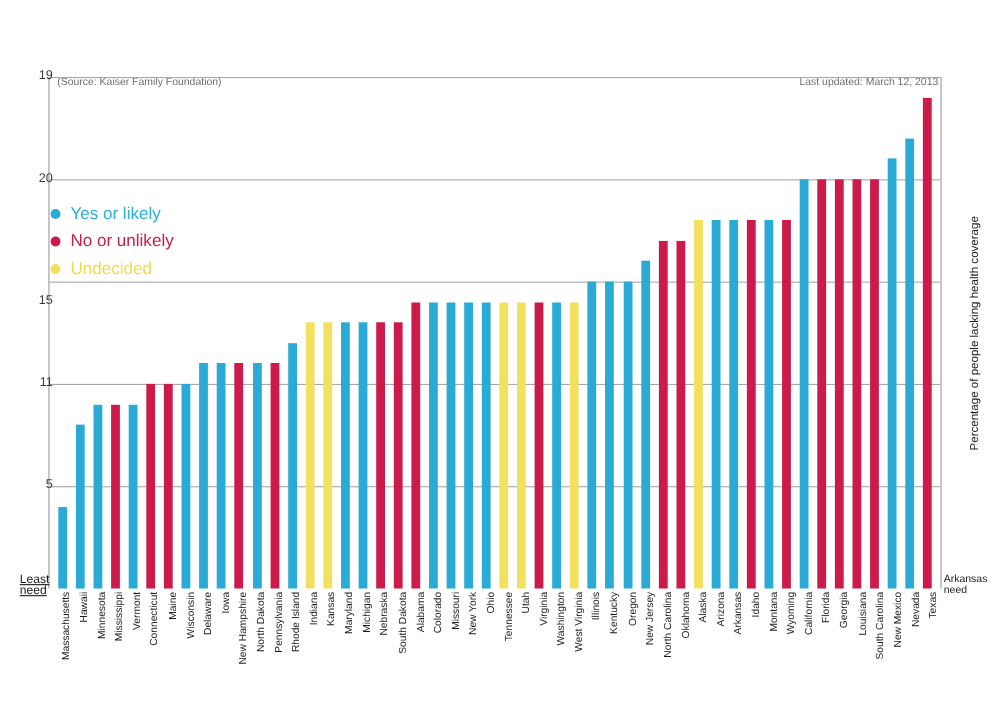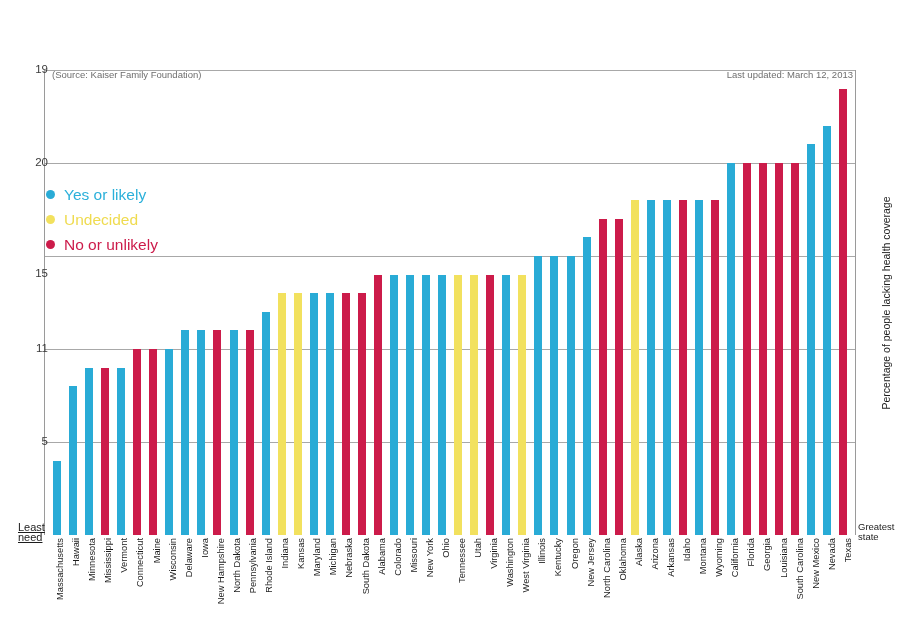--- a/index.html
+++ b/index.html
@@ -501,30 +501,30 @@
       <div class="xlab">
         <span>Texas</span>
       </div>
     </div>
 
   <div id="legend">
       <div class="legend-row yes">
         <div class="legend-dot" style="background: rgb(41, 171, 214);"></div>
         <div class="legend-text">Yes or likely</div>
       </div>
+      <div class="legend-row no">
+        <div class="legend-dot" style="background: rgb(204, 27, 74);"></div>
+        <div class="legend-text">No or unlikely</div>
+      </div>
       <div class="legend-row und">
         <div class="legend-dot" style="background: rgb(242, 225, 94);"></div>
         <div class="legend-text">Undecided</div>
       </div>
-      <div class="legend-row no">
-        <div class="legend-dot" style="background: rgb(204, 27, 74);"></div>
-        <div class="legend-text">No or unlikely</div>
-      </div>
     </div>
 
   <div id="ylabel-right">
     <span>Percentage of people lacking health coverage</span>
   </div>
 
   <div id="least-need">Least need</div>
-  <div id="greatest-need">Greatest state</div>
+  <div id="greatest-need">Arkansas need</div>
 
 </div>
 
 </body></html>

